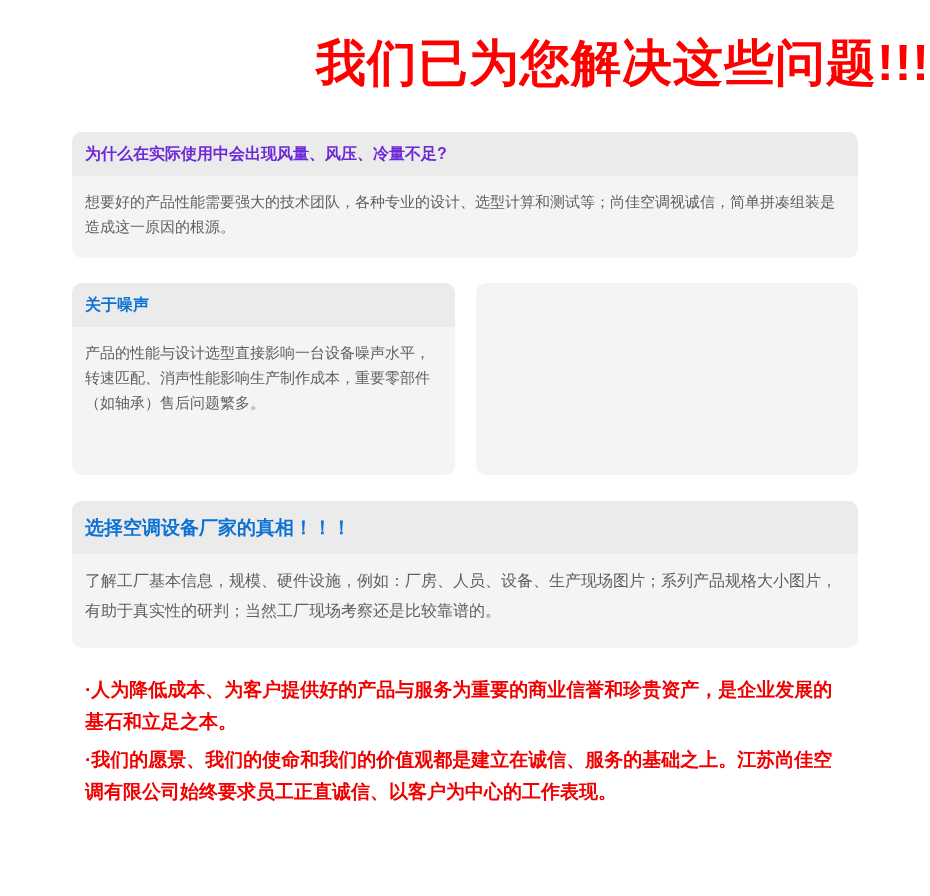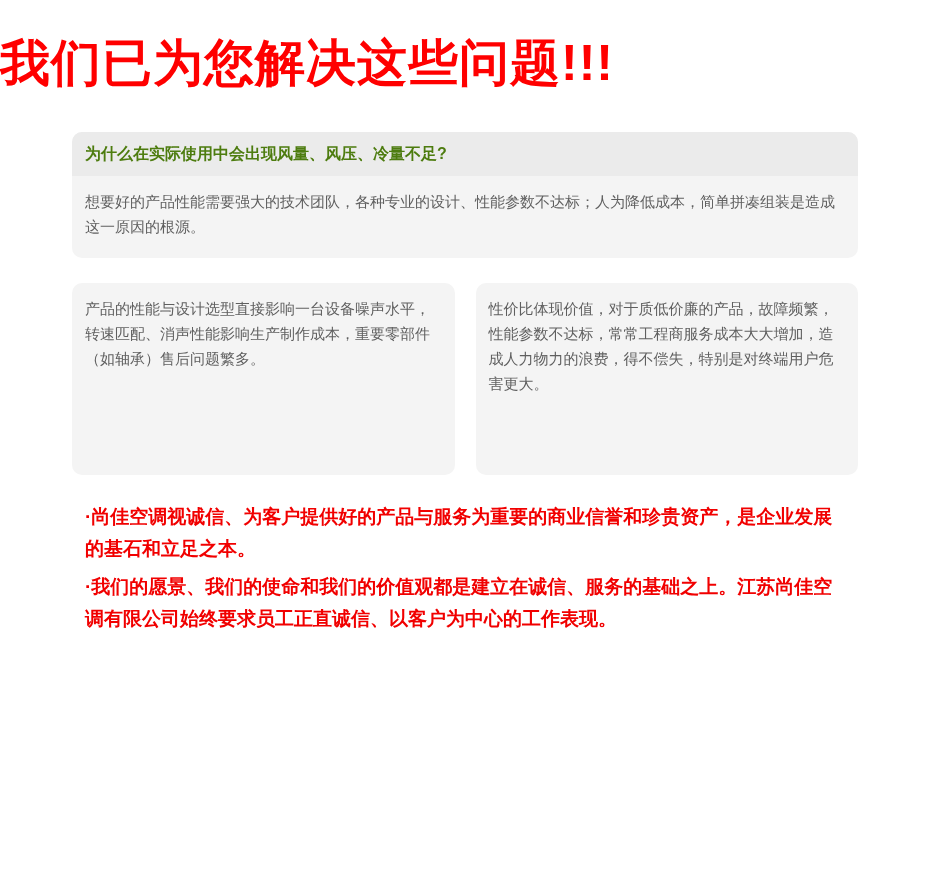--- a/index.html
+++ b/index.html
@@ -5,21 +5,21 @@
   * { margin: 0; padding: 0; box-sizing: border-box; }
   html, body {
     width: 930px;
     height: 896px;
     background: #ffffff;
     font-family: "Liberation Sans", "DejaVu Sans", sans-serif;
     overflow: hidden;
   }
   .page-title {
     margin-top: 26px;
-    text-align: left;
+    text-align: right;
     font-size: 50px;
     font-weight: bold;
     color: #ff0000;
     letter-spacing: 1px;
     line-height: 74px;
   }
   .content {
     width: 786px;
     margin: 0 auto;
   }
@@ -39,21 +39,21 @@
   }
   .row-2 .card { min-height: 192px; }
   .card-header {
     background: #ebebeb;
     padding: 12px 13px 11px;
     font-size: 16px;
     font-weight: bold;
     white-space: nowrap;
   }
   .card-header.blue  { color: #0d72d3; }
-  .card-header.green { color: #4d7c0f; }
+  .card-header.green { color: #6d28d9; }
   .card-body {
     padding: 13px 13px 19px;
     font-size: 15px;
     line-height: 25px;
     color: #5f5f5f;
   }
   .truth-card {
     margin-top: 26px;
     background: #f4f4f4;
     border-radius: 10px;
@@ -83,32 +83,36 @@
 </head>
 <body>
 
 <h1 class="page-title">我们已为您解决这些问题!!!</h1>
 
 <div class="content">
 
   <div class="card-row row-1">
     <div class="card">
       <div class="card-header green">为什么在实际使用中会出现风量、风压、冷量不足?</div>
-      <div class="card-body">想要好的产品性能需要强大的技术团队，各种专业的设计、性能参数不达标；人为降低成本，简单拼凑组装是造成这一原因的根源。</div>
+      <div class="card-body">想要好的产品性能需要强大的技术团队，各种专业的设计、选型计算和测试等；尚佳空调视诚信，简单拼凑组装是造成这一原因的根源。</div>
     </div>
   </div>
 
   <div class="card-row row-2">
     <div class="card">
+      <div class="card-header blue">关于噪声</div>
       <div class="card-body">产品的性能与设计选型直接影响一台设备噪声水平，转速匹配、消声性能影响生产制作成本，重要零部件（如轴承）售后问题繁多。</div>
     </div>
     <div class="card">
-      <div class="card-body">性价比体现价值，对于质低价廉的产品，故障频繁，性能参数不达标，常常工程商服务成本大大增加，造成人力物力的浪费，得不偿失，特别是对终端用户危害更大。</div>
     </div>
   </div>
 
+  <div class="truth-card">
+    <div class="card-header blue">选择空调设备厂家的真相！！！</div>
+    <div class="card-body">了解工厂基本信息，规模、硬件设施，例如：厂房、人员、设备、生产现场图片；系列产品规格大小图片，有助于真实性的研判；当然工厂现场考察还是比较靠谱的。</div>
+  </div>
 
   <div class="footer-notes">
-    <p>·尚佳空调视诚信、为客户提供好的产品与服务为重要的商业信誉和珍贵资产，是企业发展的基石和立足之本。</p>
+    <p>·人为降低成本、为客户提供好的产品与服务为重要的商业信誉和珍贵资产，是企业发展的基石和立足之本。</p>
     <p>·我们的愿景、我们的使命和我们的价值观都是建立在诚信、服务的基础之上。江苏尚佳空调有限公司始终要求员工正直诚信、以客户为中心的工作表现。</p>
   </div>
 
 </div>
 
 </body></html>

